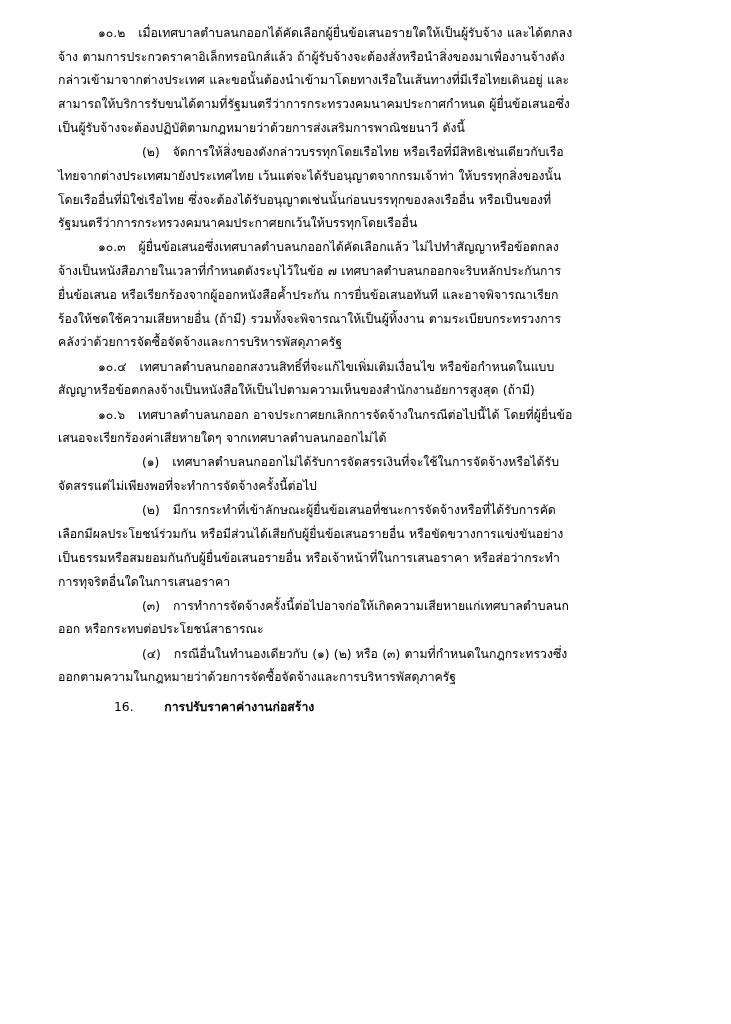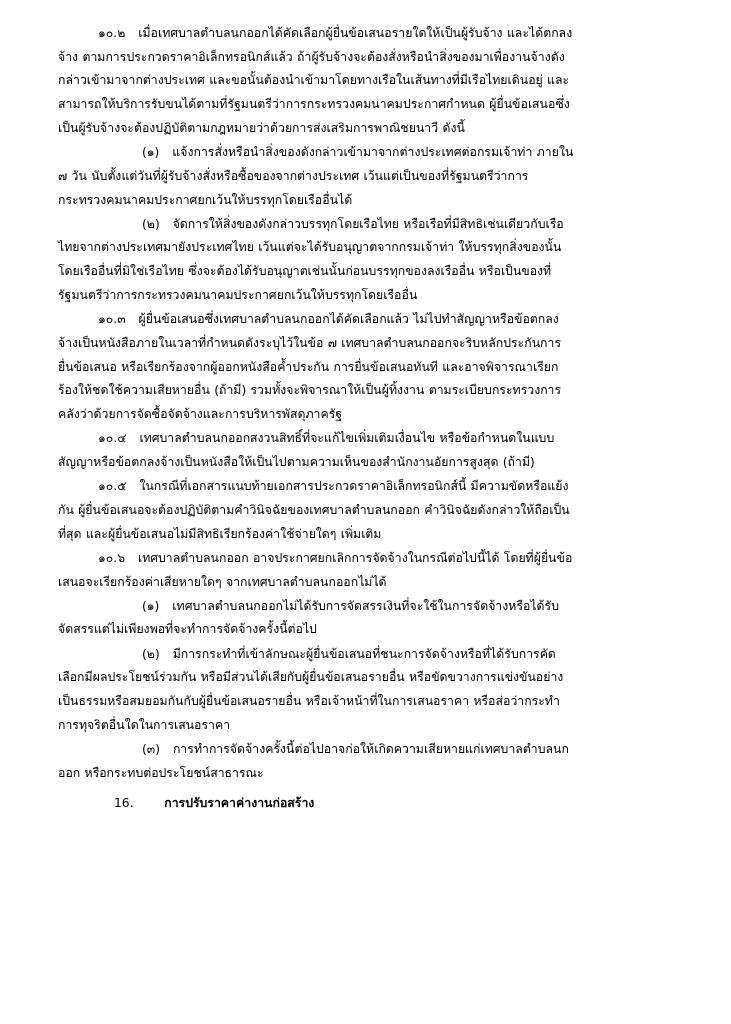--- a/index.html
+++ b/index.html
@@ -45,29 +45,28 @@
     font-weight: bold;
   }
 </style>
 </head>
 <body>
 
 <div class="page">
   <div class="doc-body">
 
     <p class="ind-1">๑๐.๒&nbsp;&nbsp;&nbsp;เมื่อเทศบาลตำบลนกออกได้คัดเลือกผู้ยื่นข้อเสนอรายใดให้เป็นผู้รับจ้าง และได้ตกลงจ้าง ตามการประกวดราคาอิเล็กทรอนิกส์แล้ว ถ้าผู้รับจ้างจะต้องสั่งหรือนำสิ่งของมาเพื่องานจ้างดังกล่าวเข้ามาจากต่างประเทศ และขอนั้นต้องนำเข้ามาโดยทางเรือในเส้นทางที่มีเรือไทยเดินอยู่ และสามารถให้บริการรับขนได้ตามที่รัฐมนตรีว่าการกระทรวงคมนาคมประกาศกำหนด ผู้ยื่นข้อเสนอซึ่งเป็นผู้รับจ้างจะต้องปฏิบัติตามกฎหมายว่าด้วยการส่งเสริมการพาณิชยนาวี ดังนี้</p>
-    <p class="ind-2">(๑)&nbsp;&nbsp;&nbsp;แจ้งการสั่งหรือนำสิ่งของดังกล่าวเข้ามาจากต่างประเทศต่อกรมเจ้าท่า ภายใน ๗ วัน นับตั้งแต่วันที่ผู้รับจ้างสั่งหรือซื้อของจากต่างประเทศ เว้นแต่เป็นของที่รัฐมนตรีว่าการกระทรวงคมนาคมประกาศยกเว้นให้บรรทุกโดยเรืออื่นได้</p>
     <p class="ind-2">(๒)&nbsp;&nbsp;&nbsp;จัดการให้สิ่งของดังกล่าวบรรทุกโดยเรือไทย หรือเรือที่มีสิทธิเช่นเดียวกับเรือไทยจากต่างประเทศมายังประเทศไทย เว้นแต่จะได้รับอนุญาตจากกรมเจ้าท่า ให้บรรทุกสิ่งของนั้น โดยเรืออื่นที่มิใช่เรือไทย ซึ่งจะต้องได้รับอนุญาตเช่นนั้นก่อนบรรทุกของลงเรืออื่น หรือเป็นของที่รัฐมนตรีว่าการกระทรวงคมนาคมประกาศยกเว้นให้บรรทุกโดยเรืออื่น</p>
     <p class="ind-1">๑๐.๓&nbsp;&nbsp;&nbsp;ผู้ยื่นข้อเสนอซึ่งเทศบาลตำบลนกออกได้คัดเลือกแล้ว ไม่ไปทำสัญญาหรือข้อตกลงจ้างเป็นหนังสือภายในเวลาที่กำหนดดังระบุไว้ในข้อ ๗ เทศบาลตำบลนกออกจะริบหลักประกันการยื่นข้อเสนอ หรือเรียกร้องจากผู้ออกหนังสือค้ำประกัน การยื่นข้อเสนอทันที และอาจพิจารณาเรียกร้องให้ชดใช้ความเสียหายอื่น (ถ้ามี) รวมทั้งจะพิจารณาให้เป็นผู้ทิ้งงาน ตามระเบียบกระทรวงการคลังว่าด้วยการจัดซื้อจัดจ้างและการบริหารพัสดุภาครัฐ</p>
     <p class="ind-1">๑๐.๔&nbsp;&nbsp;&nbsp;เทศบาลตำบลนกออกสงวนสิทธิ์ที่จะแก้ไขเพิ่มเติมเงื่อนไข หรือข้อกำหนดในแบบสัญญาหรือข้อตกลงจ้างเป็นหนังสือให้เป็นไปตามความเห็นของสำนักงานอัยการสูงสุด (ถ้ามี)</p>
-    <p class="ind-1">๑๐.๕&nbsp;&nbsp;&nbsp;ในกรณีที่เอกสารแนบท้ายเอกสารประกวดราคาอิเล็กทรอนิกส์นี้ มีความขัดหรือแย้งกัน ผู้ยื่นข้อเสนอจะต้องปฏิบัติตามคำวินิจฉัยของเทศบาลตำบลนกออก คำวินิจฉัยดังกล่าวให้ถือเป็นที่สุด และผู้ยื่นข้อเสนอไม่มีสิทธิเรียกร้องค่าใช้จ่ายใดๆ เพิ่มเติม</p>
     <p class="ind-1">๑๐.๖&nbsp;&nbsp;&nbsp;เทศบาลตำบลนกออก อาจประกาศยกเลิกการจัดจ้างในกรณีต่อไปนี้ได้ โดยที่ผู้ยื่นข้อเสนอจะเรียกร้องค่าเสียหายใดๆ จากเทศบาลตำบลนกออกไม่ได้</p>
     <p class="ind-2">(๑)&nbsp;&nbsp;&nbsp;เทศบาลตำบลนกออกไม่ได้รับการจัดสรรเงินที่จะใช้ในการจัดจ้างหรือได้รับจัดสรรแต่ไม่เพียงพอที่จะทำการจัดจ้างครั้งนี้ต่อไป</p>
     <p class="ind-2">(๒)&nbsp;&nbsp;&nbsp;มีการกระทำที่เข้าลักษณะผู้ยื่นข้อเสนอที่ชนะการจัดจ้างหรือที่ได้รับการคัดเลือกมีผลประโยชน์ร่วมกัน หรือมีส่วนได้เสียกับผู้ยื่นข้อเสนอรายอื่น หรือขัดขวางการแข่งขันอย่างเป็นธรรมหรือสมยอมกันกับผู้ยื่นข้อเสนอรายอื่น หรือเจ้าหน้าที่ในการเสนอราคา หรือส่อว่ากระทำการทุจริตอื่นใดในการเสนอราคา</p>
     <p class="ind-2">(๓)&nbsp;&nbsp;&nbsp;การทำการจัดจ้างครั้งนี้ต่อไปอาจก่อให้เกิดความเสียหายแก่เทศบาลตำบลนกออก หรือกระทบต่อประโยชน์สาธารณะ</p>
+    <p class="ind-2">(๔)&nbsp;&nbsp;&nbsp;กรณีอื่นในทำนองเดียวกับ (๑) (๒) หรือ (๓) ตามที่กำหนดในกฎกระทรวงซึ่งออกตามความในกฎหมายว่าด้วยการจัดซื้อจัดจ้างและการบริหารพัสดุภาครัฐ</p>
 
     <p class="sec-head" style="text-indent:56px;">
       <span class="num">16.</span>
       <span style="display:inline-block;width:22px;"></span>
       <span class="bold-head">การปรับราคาค่างานก่อสร้าง</span>
     </p>
 
   </div>
 </div>
 

